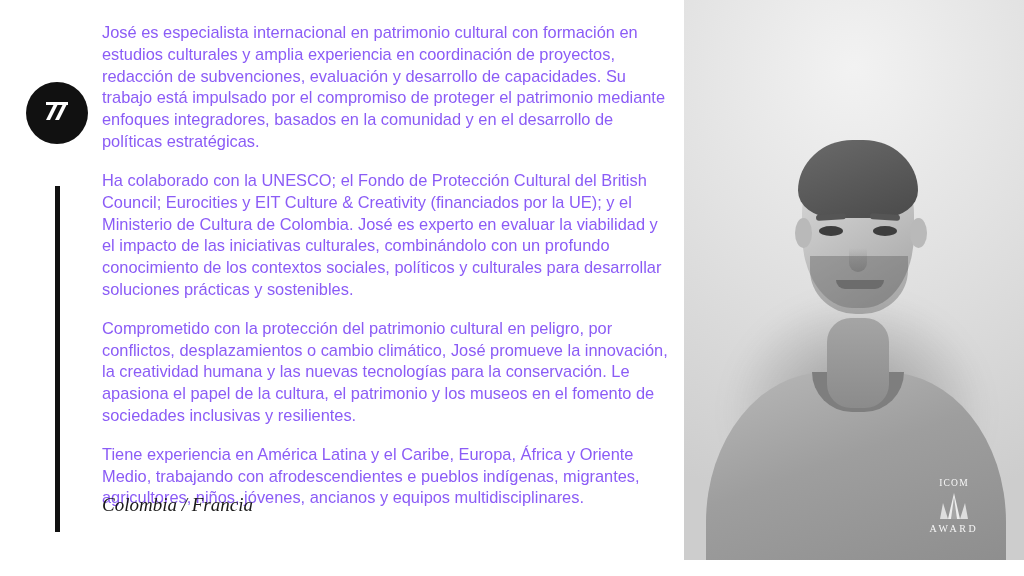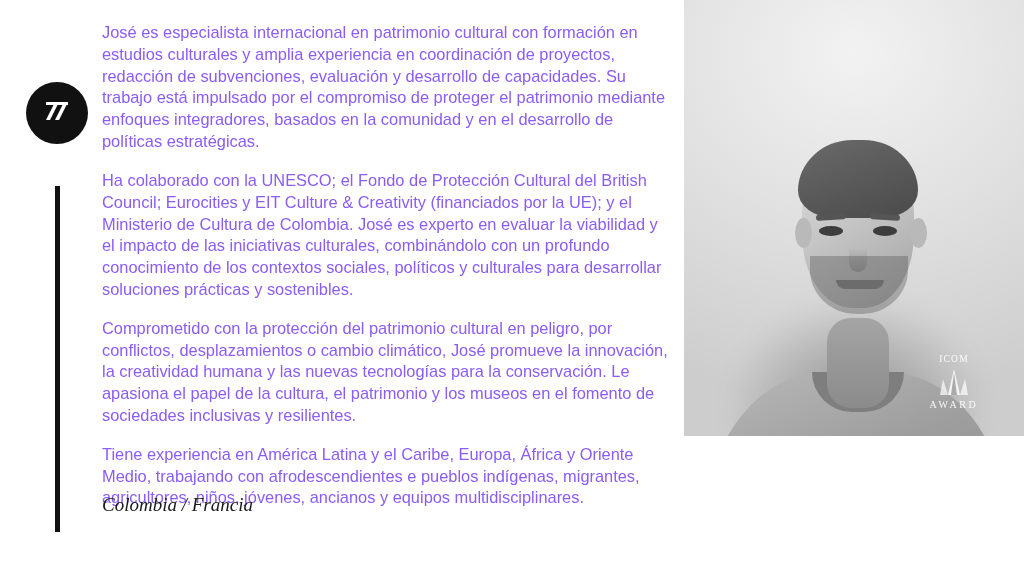--- a/index.html
+++ b/index.html
@@ -77,21 +77,21 @@
     color: #1a1a1a;
     margin-top: 16px;
   }
 
   
   .portrait {
     position: absolute;
     right: 0;
     top: 0;
     width: 340px;
-    height: 436px;
+    height: 560px;
     overflow: hidden;
     background: #cfcfcf;
     filter: grayscale(1);
     padding-left: 9px;
   }
   .portrait .bg {
     position: absolute;
     inset: 0;
     background:
       radial-gradient(120% 80% at 50% 12%, #f2f2f2 0%, #e2e2e2 45%, #cdcdcd 100%);

